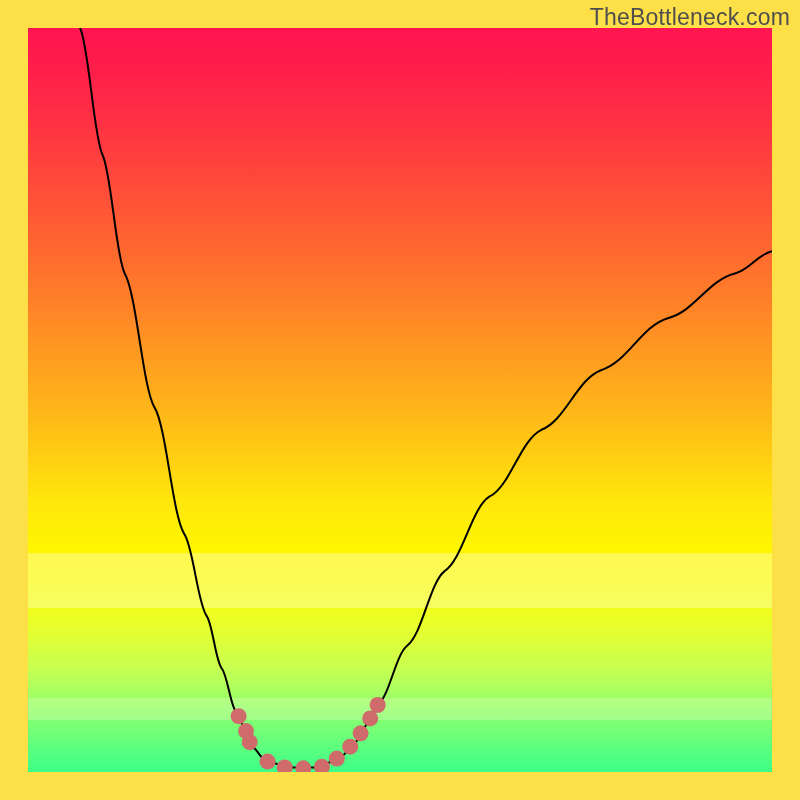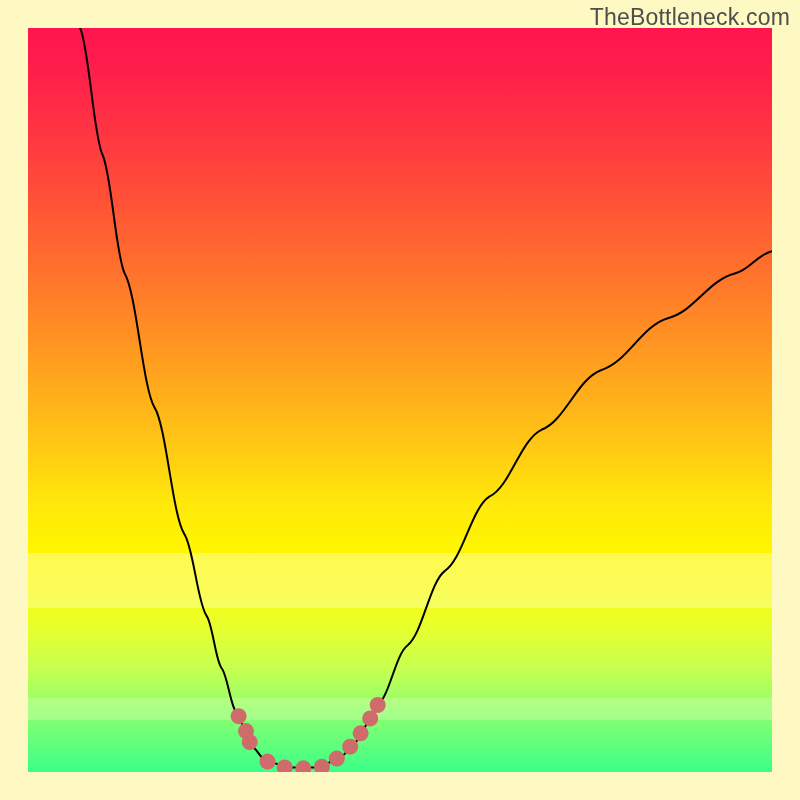--- a/index.html
+++ b/index.html
@@ -10,21 +10,21 @@
     overflow: hidden;
     background: #000;
     font-family: Arial, Helvetica, sans-serif;
   }
   .frame {
     position: absolute;
     left: 0;
     top: 0;
     width: 800px;
     height: 800px;
-    background: #fef9c3;
+    background: #fde047;
   }
   .plot {
     position: absolute;
     left: 28px;
     top: 28px;
     width: 744px;
     height: 744px;
     
     background: linear-gradient(to bottom,
       #ff1450 0%,

